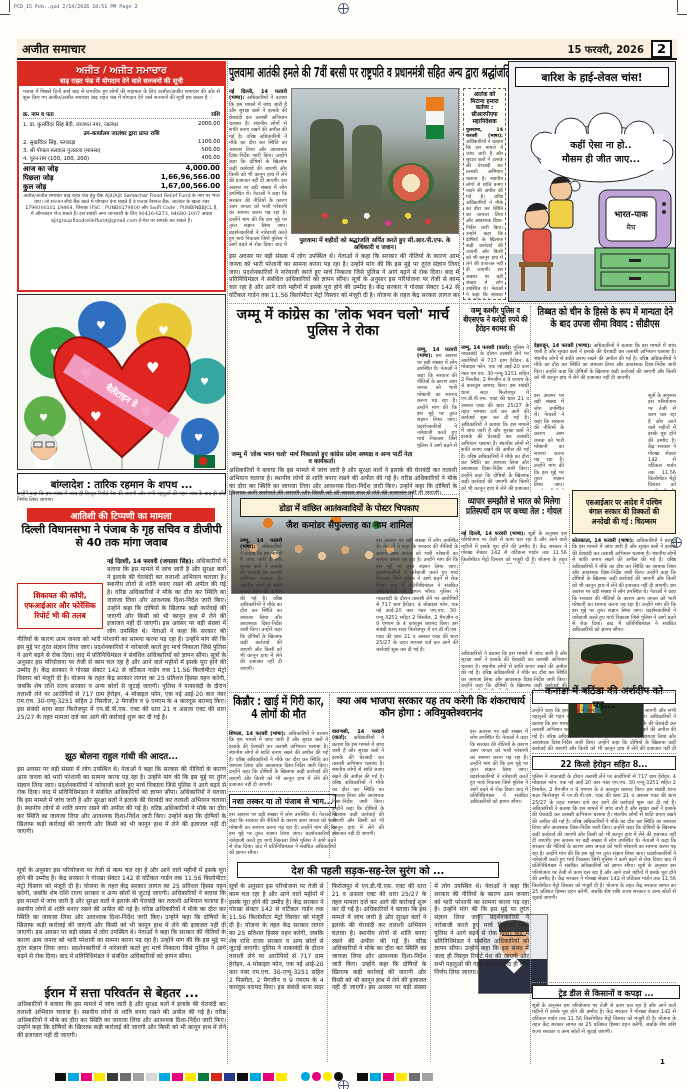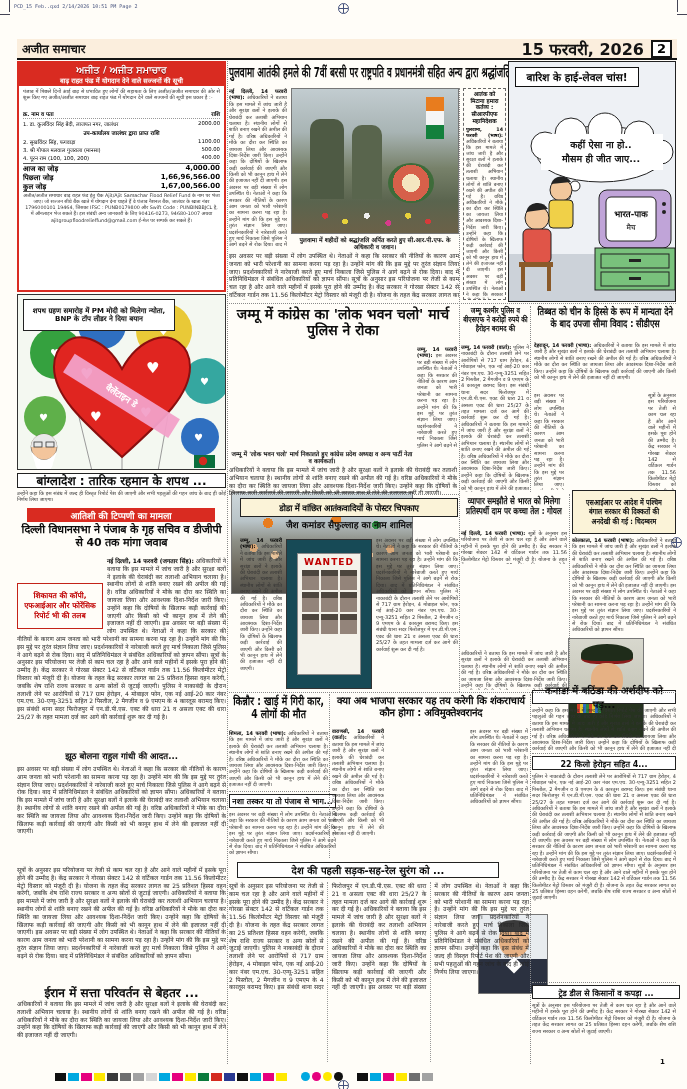--- a/index.html
+++ b/index.html
@@ -33,21 +33,21 @@
   <div class="abs regmark" style="left:338px;top:3px"></div>
   <div class="abs regmark" style="left:671px;top:537px"></div>
   <div class="abs" style="left:0;top:14px;width:10px;height:1px;background:#445"></div>
   <div class="abs" style="left:9px;top:0;width:1px;height:12px;background:#445"></div>
   <div class="abs" style="left:677px;top:14px;width:10px;height:1px;background:#445"></div>
   <div class="abs" style="left:677px;top:0;width:1px;height:12px;background:#445"></div>
 
   <div class="abs" style="left:17px;top:39px;width:660px;height:21px;background:#fbeedd;border-bottom:2.5px solid #141414;display:flex;align-items:center;justify-content:space-between;padding:0 5px">
     <div style="font-weight:bold;font-size:11.5px;color:#141414">अजीत समाचार</div>
     <div style="display:flex;align-items:center;gap:7px">
-      <div style="font-weight:bold;font-size:16px;color:#141414">15 फरवरी, 2026</div>
+      <div style="font-weight:bold;font-size:10px;color:#141414">15 फरवरी, 2026</div>
       <div style="border:2px solid #141414;width:21px;height:18px;display:flex;align-items:center;justify-content:center;font-weight:bold;font-size:13px;background:#fff">2</div>
     </div>
   </div>
 
   <div class="abs" style="left:17px;top:61px;width:209px;height:231px;border:2px solid #d92b21;background:#fff">
     <div style="background:#d92b21;color:#fff;text-align:center;padding:1px 0">
       <div style="font-weight:bold;font-size:9.5px;text-shadow:0 1px 0 #7a0000">ਅਜੀਤ / ਅਜੀਤ ਸਮਾਚਾਰ</div>
       <div style="font-weight:bold;font-size:6.5px">बाढ़ राहत फंड में योगदान देने वाले सज्जनों की सूची</div>
     </div>
     <div style="padding:2px 4px">
@@ -115,26 +115,23 @@
         <text x="104" y="104" font-size="9" font-weight="bold" fill="#fff" text-anchor="middle" transform="rotate(90 104 100)">वैलेंटाइन डे</text>
       </g>
       <circle cx="26" cy="152" r="13" fill="#f3c59c" stroke="#555" stroke-width="0.6"></circle>
       <path d="M13,152 a13,13 0 0 1 26,0" fill="#e9e9e9"></path>
       <path d="M13,156 q13,18 26,0 l-4,12 a9,9 0 0 1 -18,0 Z" fill="#ffffff"></path>
       <rect x="16" y="147" width="8" height="5" fill="none" stroke="#333" stroke-width="0.8"></rect>
       <rect x="28" y="147" width="8" height="5" fill="none" stroke="#333" stroke-width="0.8"></rect>
       <rect x="176" y="160" width="21" height="13" fill="#0a6e3c"></rect>
       <circle cx="185" cy="166" r="4.2" fill="#d42a1e"></circle>
     </svg>
-    <div class="abs" style="left:5px;top:4px;width:152px;height:32px;background:#fff;border:1px solid #222;display:flex;align-items:center;justify-content:center;padding:1px">
-      <div class="hd ctr" style="font-size:7px">शपथ ग्रहण समारोह में PM मोदी को मिलेगा न्योता, BNP के टॉप लीडर ने दिया बयान</div>
-    </div>
-  </div>
-
-  <div class="abs boxhead" style="left:17px;top:473px;width:209px;height:15px;font-size:12px">
+  </div>
+
+  <div class="abs boxhead" style="left:17px;top:473px;width:209px;height:21px;font-size:10px">
     <span>बांग्लादेश : तारिक रहमान के शपथ ...</span>
   </div>
   <div class="abs tiny" style="left:17px;top:490px;width:209px;height:16px">
     <span>उन्होंने कहा कि इस संबंध में जल्द ही विस्तृत रिपोर्ट पेश की जाएगी और सभी पहलुओं की गहन जांच के बाद ही कोई निर्णय लिया जाएगा।</span>
   </div>
 
   <div class="abs" style="left:27px;top:508px;width:188px;height:14px;background:#d92b21;color:#fff;font-weight:bold;font-size:9px;display:flex;align-items:center;justify-content:center">
     <span>आतिशी की टिप्पणी का मामला</span>
   </div>
   <div class="abs hd ctr" style="left:17px;top:524px;width:209px;height:30px;font-size:11px;letter-spacing:-0.2px">दिल्ली विधानसभा ने पंजाब के गृह सचिव व डीजीपी से 40 तक मांगा जवाब</div>
@@ -225,21 +222,21 @@
         <path d="M42,122 a11,11 0 0 1 20,-2" fill="#222"></path>
         <rect x="40" y="138" width="24" height="28" rx="4" fill="#f0d048" stroke="#222"></rect>
         <circle cx="28" cy="156" r="12" fill="#f2c79c" stroke="#222"></circle>
         <path d="M17,150 a12,12 0 0 1 22,-3" fill="#222"></path>
         <rect x="14" y="167" width="28" height="34" rx="5" fill="#e05548" stroke="#222"></rect>
         <rect x="10" y="200" width="34" height="5" fill="#8a5a2a"></rect>
           <rect x="12" y="205" width="4" height="24" fill="#8a5a2a"></rect>
           <rect x="38" y="205" width="4" height="24" fill="#8a5a2a"></rect>
       </g>
     </svg>
-    <div class="abs" style="left:6px;top:5px;width:124px;height:20px;background:#fff;border:1.5px solid #111;display:flex;align-items:center;justify-content:center">
+    <div class="abs" style="left:6px;top:5px;width:154px;height:20px;background:#fff;border:1.5px solid #111;display:flex;align-items:center;justify-content:center">
       <span class="hd" style="font-size:10.5px">बारिश के हाई-लेवल चांस!</span>
     </div>
   </div>
 
   <div class="abs hd ctr" style="left:229px;top:306px;width:228px;height:38px;font-size:14px">जम्मू में कांग्रेस का 'लोक भवन चलो' मार्च पुलिस ने रोका</div>
   <div class="abs photo" style="left:231px;top:346px;width:182px;height:102px;
        background:
         radial-gradient(circle at 12% 55%, #d9a878 0 4px, transparent 4px),
         radial-gradient(circle at 24% 62%, #e8c49a 0 4px, transparent 4px),
         radial-gradient(circle at 37% 56%, #d9a878 0 4px, transparent 4px),
@@ -285,36 +282,20 @@
     <span>सूत्रों के अनुसार इस परियोजना पर तेजी से काम चल रहा है और आने वाले महीनों में इसके पूरा होने की उम्मीद है। केंद्र सरकार ने गोरखा सेक्टर 142 से वर्टिकल गार्डन तक 11.56 किलोमीटर मेट्रो विस्तार को मंजूरी दी है। योजना के तहत केंद्र सरकार लागत का 25 प्रतिशत हिस्सा वहन करेगी, जबकि शेष राशि राज्य सरकार व अन्य स्रोतों से जुटाई जाएगी।</span>
   </div>
 
   <div class="abs boxhead" style="left:240px;top:498px;width:218px;height:19px;background:#fbf3d8;font-size:8.5px;letter-spacing:-0.3px">
     <span>डोडा में वांछित आतंकवादियों के पोस्टर चिपकाए</span>
   </div>
   <div class="abs hd ctr" style="left:240px;top:520px;width:218px;height:13px;font-size:9px">जैश कमांडर सैफुल्लाह का नाम शामिल</div>
   <div class="abs tiny" style="left:240px;top:537px;width:42px;height:152px">
     <span class="dl">जम्मू, 14 फरवरी (भाषा):</span> <span>अधिकारियों ने बताया कि इस मामले में जांच जारी है और सुरक्षा बलों ने इलाके की घेराबंदी कर तलाशी अभियान चलाया है। स्थानीय लोगों से शांति बनाए रखने की अपील की गई है। वरिष्ठ अधिकारियों ने मौके का दौरा कर स्थिति का जायजा लिया और आवश्यक दिशा-निर्देश जारी किए। उन्होंने कहा कि दोषियों के खिलाफ कड़ी कार्रवाई की जाएगी और किसी को भी कानून हाथ में लेने की इजाजत नहीं दी जाएगी।</span>
   </div>
-  <div class="abs" style="left:286px;top:539px;width:86px;height:150px;background:#174a56;border:1px solid #333;display:flex;align-items:center;justify-content:center">
-    <div style="width:64px;height:122px;background:#f4f2ea;border:1px solid #888;text-align:center;padding:3px 2px">
-      <div style="color:#c00000;font-weight:bold;font-size:9px;letter-spacing:1px">WANTED</div>
-      <div style="display:flex;flex-wrap:wrap;gap:2px;justify-content:center;margin-top:3px">
-        <div class="facesq"></div>
-          <div class="facesq"></div>
-          <div class="facesq"></div>
-        <div class="facesq"></div>
-          <div class="facesq"></div>
-          <div class="facesq"></div>
-        <div class="facesq"></div>
-          <div class="facesq"></div>
-          <div class="facesq"></div>
-      </div>
-    </div>
-  </div>
   <div class="abs tiny" style="left:376px;top:537px;width:82px;height:152px">
     <span>इस अवसर पर बड़ी संख्या में लोग उपस्थित थे। नेताओं ने कहा कि सरकार की नीतियों के कारण आम जनता को भारी परेशानी का सामना करना पड़ रहा है। उन्होंने मांग की कि इस मुद्दे पर तुरंत संज्ञान लिया जाए। प्रदर्शनकारियों ने नारेबाजी करते हुए मार्च निकाला जिसे पुलिस ने आगे बढ़ने से रोक दिया। बाद में प्रतिनिधिमंडल ने संबंधित अधिकारियों को ज्ञापन सौंपा।</span> <span>पुलिस ने नाकाबंदी के दौरान तलाशी लेने पर आरोपियों से 717 ग्राम हेरोइन, 4 मोबाइल फोन, एक नई आई-20 कार नंबर एम.एच. 30-एन्यू-3251 सहित 2 पिस्तौल, 2 मैगजीन व 9 एमएम के 4 कारतूस बरामद किए। इस संबंधी थाना सदर फिरोजपुर में एन.डी.पी.एस. एक्ट की धारा 21 व असला एक्ट की धारा 25/27 के तहत मामला दर्ज कर आगे की कार्रवाई शुरू कर दी गई है।</span>
   </div>
 
   <div class="abs" style="left:461px;top:496px;width:134px;height:30px;transform:scaleX(0.79);transform-origin:0 0">
     <div class="hd ctr" style="font-size:9px">व्यापार समझौते से भारत को मिलेगा प्रतिस्पर्धी दाम पर कच्चा तेल : गोयल</div>
   </div>
   <div class="abs tiny" style="left:461px;top:530px;width:106px;height:34px">
     <span class="dl">नई दिल्ली, 14 फरवरी (भाषा):</span> <span>सूत्रों के अनुसार इस परियोजना पर तेजी से काम चल रहा है और आने वाले महीनों में इसके पूरा होने की उम्मीद है। केंद्र सरकार ने गोरखा सेक्टर 142 से वर्टिकल गार्डन तक 11.56 किलोमीटर मेट्रो विस्तार को मंजूरी दी है। योजना के तहत केंद्र सरकार लागत का 25 प्रतिशत हिस्सा वहन करेगी, जबकि शेष राशि राज्य सरकार व अन्य स्रोतों से जुटाई जाएगी।</span>
   </div>
@@ -364,21 +345,21 @@
   </div>
 
   <div class="abs boxhead" style="left:532px;top:690px;width:144px;height:14px;font-size:10px">
     <span>कनाडा में बठिंडा की अर्शदीप को पड़...</span>
   </div>
   <div class="abs tiny" style="left:532px;top:707px;width:144px;height:44px">
     <span>उन्होंने कहा कि इस संबंध में जल्द ही विस्तृत रिपोर्ट पेश की जाएगी और सभी पहलुओं की गहन जांच के बाद ही कोई निर्णय लिया जाएगा।</span> <span>अधिकारियों ने बताया कि इस मामले में जांच जारी है और सुरक्षा बलों ने इलाके की घेराबंदी कर तलाशी अभियान चलाया है। स्थानीय लोगों से शांति बनाए रखने की अपील की गई है। वरिष्ठ अधिकारियों ने मौके का दौरा कर स्थिति का जायजा लिया और आवश्यक दिशा-निर्देश जारी किए। उन्होंने कहा कि दोषियों के खिलाफ कड़ी कार्रवाई की जाएगी और किसी को भी कानून हाथ में लेने की इजाजत नहीं दी जाएगी।</span>
   </div>
 
   <div class="abs boxhead" style="left:532px;top:756px;width:144px;height:14px;font-size:8px">
-    <span>22 किलो हेरोइन सहित 4...</span>
+    <span>22 किलो हेरोइन सहित 8...</span>
   </div>
   <div class="abs tiny" style="left:532px;top:773px;width:144px;height:208px">
     <span>पुलिस ने नाकाबंदी के दौरान तलाशी लेने पर आरोपियों से 717 ग्राम हेरोइन, 4 मोबाइल फोन, एक नई आई-20 कार नंबर एम.एच. 30-एन्यू-3251 सहित 2 पिस्तौल, 2 मैगजीन व 9 एमएम के 4 कारतूस बरामद किए। इस संबंधी थाना सदर फिरोजपुर में एन.डी.पी.एस. एक्ट की धारा 21 व असला एक्ट की धारा 25/27 के तहत मामला दर्ज कर आगे की कार्रवाई शुरू कर दी गई है।</span> <span>अधिकारियों ने बताया कि इस मामले में जांच जारी है और सुरक्षा बलों ने इलाके की घेराबंदी कर तलाशी अभियान चलाया है। स्थानीय लोगों से शांति बनाए रखने की अपील की गई है। वरिष्ठ अधिकारियों ने मौके का दौरा कर स्थिति का जायजा लिया और आवश्यक दिशा-निर्देश जारी किए। उन्होंने कहा कि दोषियों के खिलाफ कड़ी कार्रवाई की जाएगी और किसी को भी कानून हाथ में लेने की इजाजत नहीं दी जाएगी।</span> <span>इस अवसर पर बड़ी संख्या में लोग उपस्थित थे। नेताओं ने कहा कि सरकार की नीतियों के कारण आम जनता को भारी परेशानी का सामना करना पड़ रहा है। उन्होंने मांग की कि इस मुद्दे पर तुरंत संज्ञान लिया जाए। प्रदर्शनकारियों ने नारेबाजी करते हुए मार्च निकाला जिसे पुलिस ने आगे बढ़ने से रोक दिया। बाद में प्रतिनिधिमंडल ने संबंधित अधिकारियों को ज्ञापन सौंपा।</span> <span>सूत्रों के अनुसार इस परियोजना पर तेजी से काम चल रहा है और आने वाले महीनों में इसके पूरा होने की उम्मीद है। केंद्र सरकार ने गोरखा सेक्टर 142 से वर्टिकल गार्डन तक 11.56 किलोमीटर मेट्रो विस्तार को मंजूरी दी है। योजना के तहत केंद्र सरकार लागत का 25 प्रतिशत हिस्सा वहन करेगी, जबकि शेष राशि राज्य सरकार व अन्य स्रोतों से जुटाई जाएगी।</span>
   </div>
 
   <div class="abs boxhead" style="left:237px;top:862px;width:262px;height:16px;font-size:10px">
     <span>देश की पहली सड़क-सह-रेल सुरंग को ...</span>
   </div>
   <div class="abs body-txt cols3" style="left:229px;top:882px;width:300px;height:180px">
     <span>सूत्रों के अनुसार इस परियोजना पर तेजी से काम चल रहा है और आने वाले महीनों में इसके पूरा होने की उम्मीद है। केंद्र सरकार ने गोरखा सेक्टर 142 से वर्टिकल गार्डन तक 11.56 किलोमीटर मेट्रो विस्तार को मंजूरी दी है। योजना के तहत केंद्र सरकार लागत का 25 प्रतिशत हिस्सा वहन करेगी, जबकि शेष राशि राज्य सरकार व अन्य स्रोतों से जुटाई जाएगी।</span> <span>पुलिस ने नाकाबंदी के दौरान तलाशी लेने पर आरोपियों से 717 ग्राम हेरोइन, 4 मोबाइल फोन, एक नई आई-20 कार नंबर एम.एच. 30-एन्यू-3251 सहित 2 पिस्तौल, 2 मैगजीन व 9 एमएम के 4 कारतूस बरामद किए। इस संबंधी थाना सदर फिरोजपुर में एन.डी.पी.एस. एक्ट की धारा 21 व असला एक्ट की धारा 25/27 के तहत मामला दर्ज कर आगे की कार्रवाई शुरू कर दी गई है।</span> <span>अधिकारियों ने बताया कि इस मामले में जांच जारी है और सुरक्षा बलों ने इलाके की घेराबंदी कर तलाशी अभियान चलाया है। स्थानीय लोगों से शांति बनाए रखने की अपील की गई है। वरिष्ठ अधिकारियों ने मौके का दौरा कर स्थिति का जायजा लिया और आवश्यक दिशा-निर्देश जारी किए। उन्होंने कहा कि दोषियों के खिलाफ कड़ी कार्रवाई की जाएगी और किसी को भी कानून हाथ में लेने की इजाजत नहीं दी जाएगी।</span> <span>इस अवसर पर बड़ी संख्या में लोग उपस्थित थे। नेताओं ने कहा कि सरकार की नीतियों के कारण आम जनता को भारी परेशानी का सामना करना पड़ रहा है। उन्होंने मांग की कि इस मुद्दे पर तुरंत संज्ञान लिया जाए। प्रदर्शनकारियों ने नारेबाजी करते हुए मार्च निकाला जिसे पुलिस ने आगे बढ़ने से रोक दिया। बाद में प्रतिनिधिमंडल ने संबंधित अधिकारियों को ज्ञापन सौंपा।</span> <span>उन्होंने कहा कि इस संबंध में जल्द ही विस्तृत रिपोर्ट पेश की जाएगी और सभी पहलुओं की गहन जांच के बाद ही कोई निर्णय लिया जाएगा।</span>

